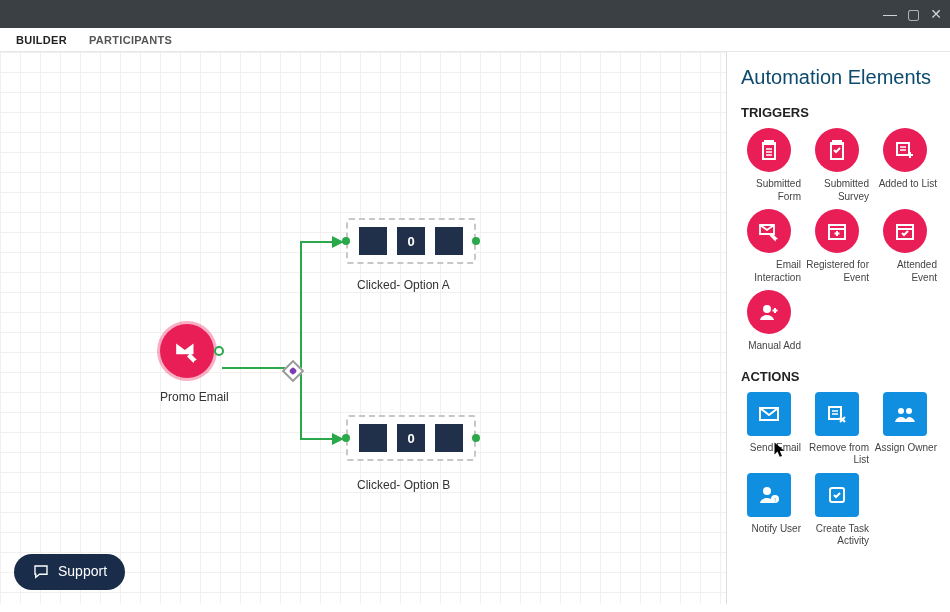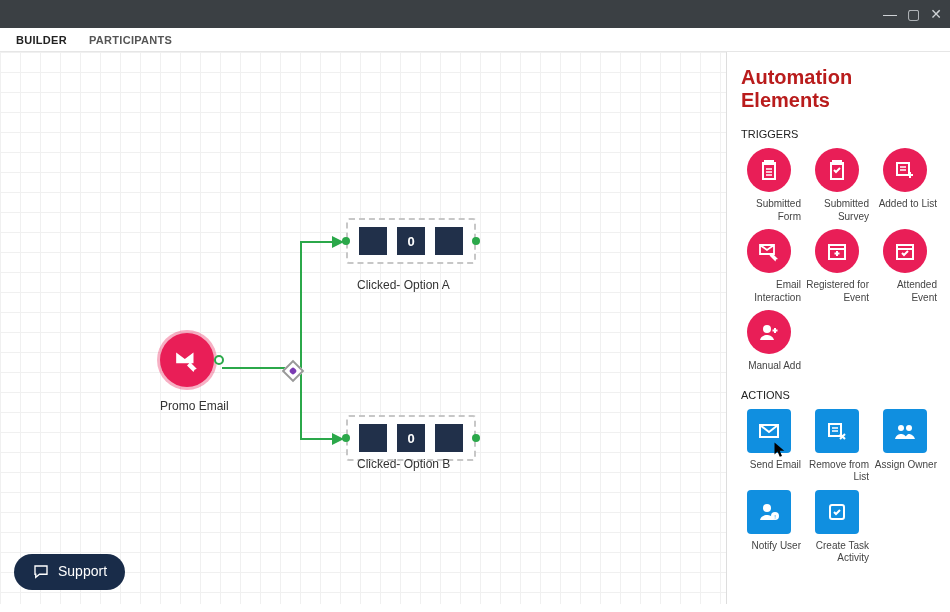--- a/index.html
+++ b/index.html
@@ -7,31 +7,31 @@
   .title-bar{height:28px;background:#3b4044;display:flex;justify-content:flex-end;align-items:center;padding:0 8px;gap:10px}
   .title-bar .win-btn{color:#cfd3d6;font-size:14px;line-height:1;cursor:pointer}
   .tabs{height:24px;border-bottom:1px solid #e6e6e6;display:flex;align-items:center;padding:0 16px;gap:22px;font-size:11px;font-weight:700;letter-spacing:.3px;color:#555}
   .tabs .tab.active{color:#222}
   .main{display:flex;height:552px}
   .canvas{flex:1;position:relative;background:#fff;overflow:hidden}
   .canvas::before{content:"";position:absolute;inset:0;
     background-image:linear-gradient(#f0f0f0 1px,transparent 1px),linear-gradient(90deg,#f0f0f0 1px,transparent 1px);
     background-size:20px 20px;pointer-events:none}
   .sidebar{width:224px;border-left:1px solid #ddd;background:#fff;overflow-y:auto;padding:10px 0 20px}
-  .sidebar h2{color:#b91c1c;font-weight:700;font-size:20px;padding:4px 14px 10px}
-  .section-title{font-size:11px;font-weight:400;padding:6px 14px 2px;color:#222}
+  .sidebar h2{color:#0c4a6e;font-weight:400;font-size:20px;padding:4px 14px 10px}
+  .section-title{font-size:13px;font-weight:700;padding:6px 14px 2px;color:#222}
   .grid{display:flex;flex-wrap:wrap;gap:6px 4px;padding:6px 10px 10px}
   .cell{width:64px;text-align:right;font-size:10px;color:#444;line-height:1.25}
   .cell .chip{width:44px;height:44px;margin:0 auto 6px;display:flex;align-items:center;justify-content:center;cursor:pointer}
   .chip.trigger{background:#e91e57;border-radius:50%}
   .chip.action{background:#108fe0;border-radius:4px}
   .chip svg{width:24px;height:24px;fill:#fff}
   .support{position:absolute;left:14px;bottom:14px;background:#192c49;color:#fff;border-radius:20px;padding:9px 18px;display:flex;align-items:flex-start;gap:8px;font-size:14px;cursor:pointer}
   .support svg{width:18px;height:18px;fill:none;stroke:#fff;stroke-width:1.8}
-  .trigger-node{position:absolute;left:160px;top:281px;text-align:left}
+  .trigger-node{position:absolute;left:160px;top:272px;text-align:left}
   .trigger-disc{width:54px;height:54px;background:#e91e57;border-radius:50%;display:flex;align-items:center;justify-content:center;box-shadow:0 0 0 3px rgba(233,30,87,.35);position:relative}
   .trigger-disc .port{position:absolute;right:-10px;top:22px;width:10px;height:10px;background:#fff;border:2px solid #2ba84a;border-radius:50%}
   .trigger-disc svg{width:26px;height:26px;fill:#fff}
   .trigger-label{margin-top:12px;font-size:12px;color:#333}
   .diamond{position:absolute;left:285px;top:311px;width:16px;height:16px;transform:rotate(45deg);background:#fff;border:2px solid #999}
   .diamond::after{content:"";position:absolute;inset:3px;background:#7b3bb3;border-radius:2px}
   .drop-node{position:absolute;width:130px;border:2px dashed #c7c7c7;border-radius:3px;background:#fff;display:flex;align-items:center;justify-content:center;gap:10px;padding:7px}
   .drop-node .slot{width:28px;height:28px;background:#21304a}
   .drop-node .slot.mid{display:flex;align-items:center;justify-content:center;color:#fff;font-size:13px;font-weight:600}
   .drop-node .port-l{position:absolute;left:-6px;top:50%;margin-top:-4px;width:8px;height:8px;background:#2ba84a;border-radius:50%}
@@ -86,21 +86,21 @@
     </div>
     <div class="node-label" style="left:357px;top:226px">Clicked- Option A</div>
 
     <div class="drop-node" style="left:346px;top:363px">
       <span class="port-l"></span>
       <div class="slot"></div>
       <div class="slot mid">0</div>
       <div class="slot"></div>
       <span class="port-r"></span>
     </div>
-    <div class="node-label" style="left:357px;top:405px">Clicked- Option B</div>
+    <div class="node-label" style="left:357px;top:426px">Clicked- Option B</div>
 
     <div class="support">
       <svg viewBox="0 0 24 24">
           <path d="M4 4h16v11H10l-5 4v-4H4z"></path>
         </svg>
       <span>Support</span>
     </div>
   </div>
 
   <div class="sidebar">

